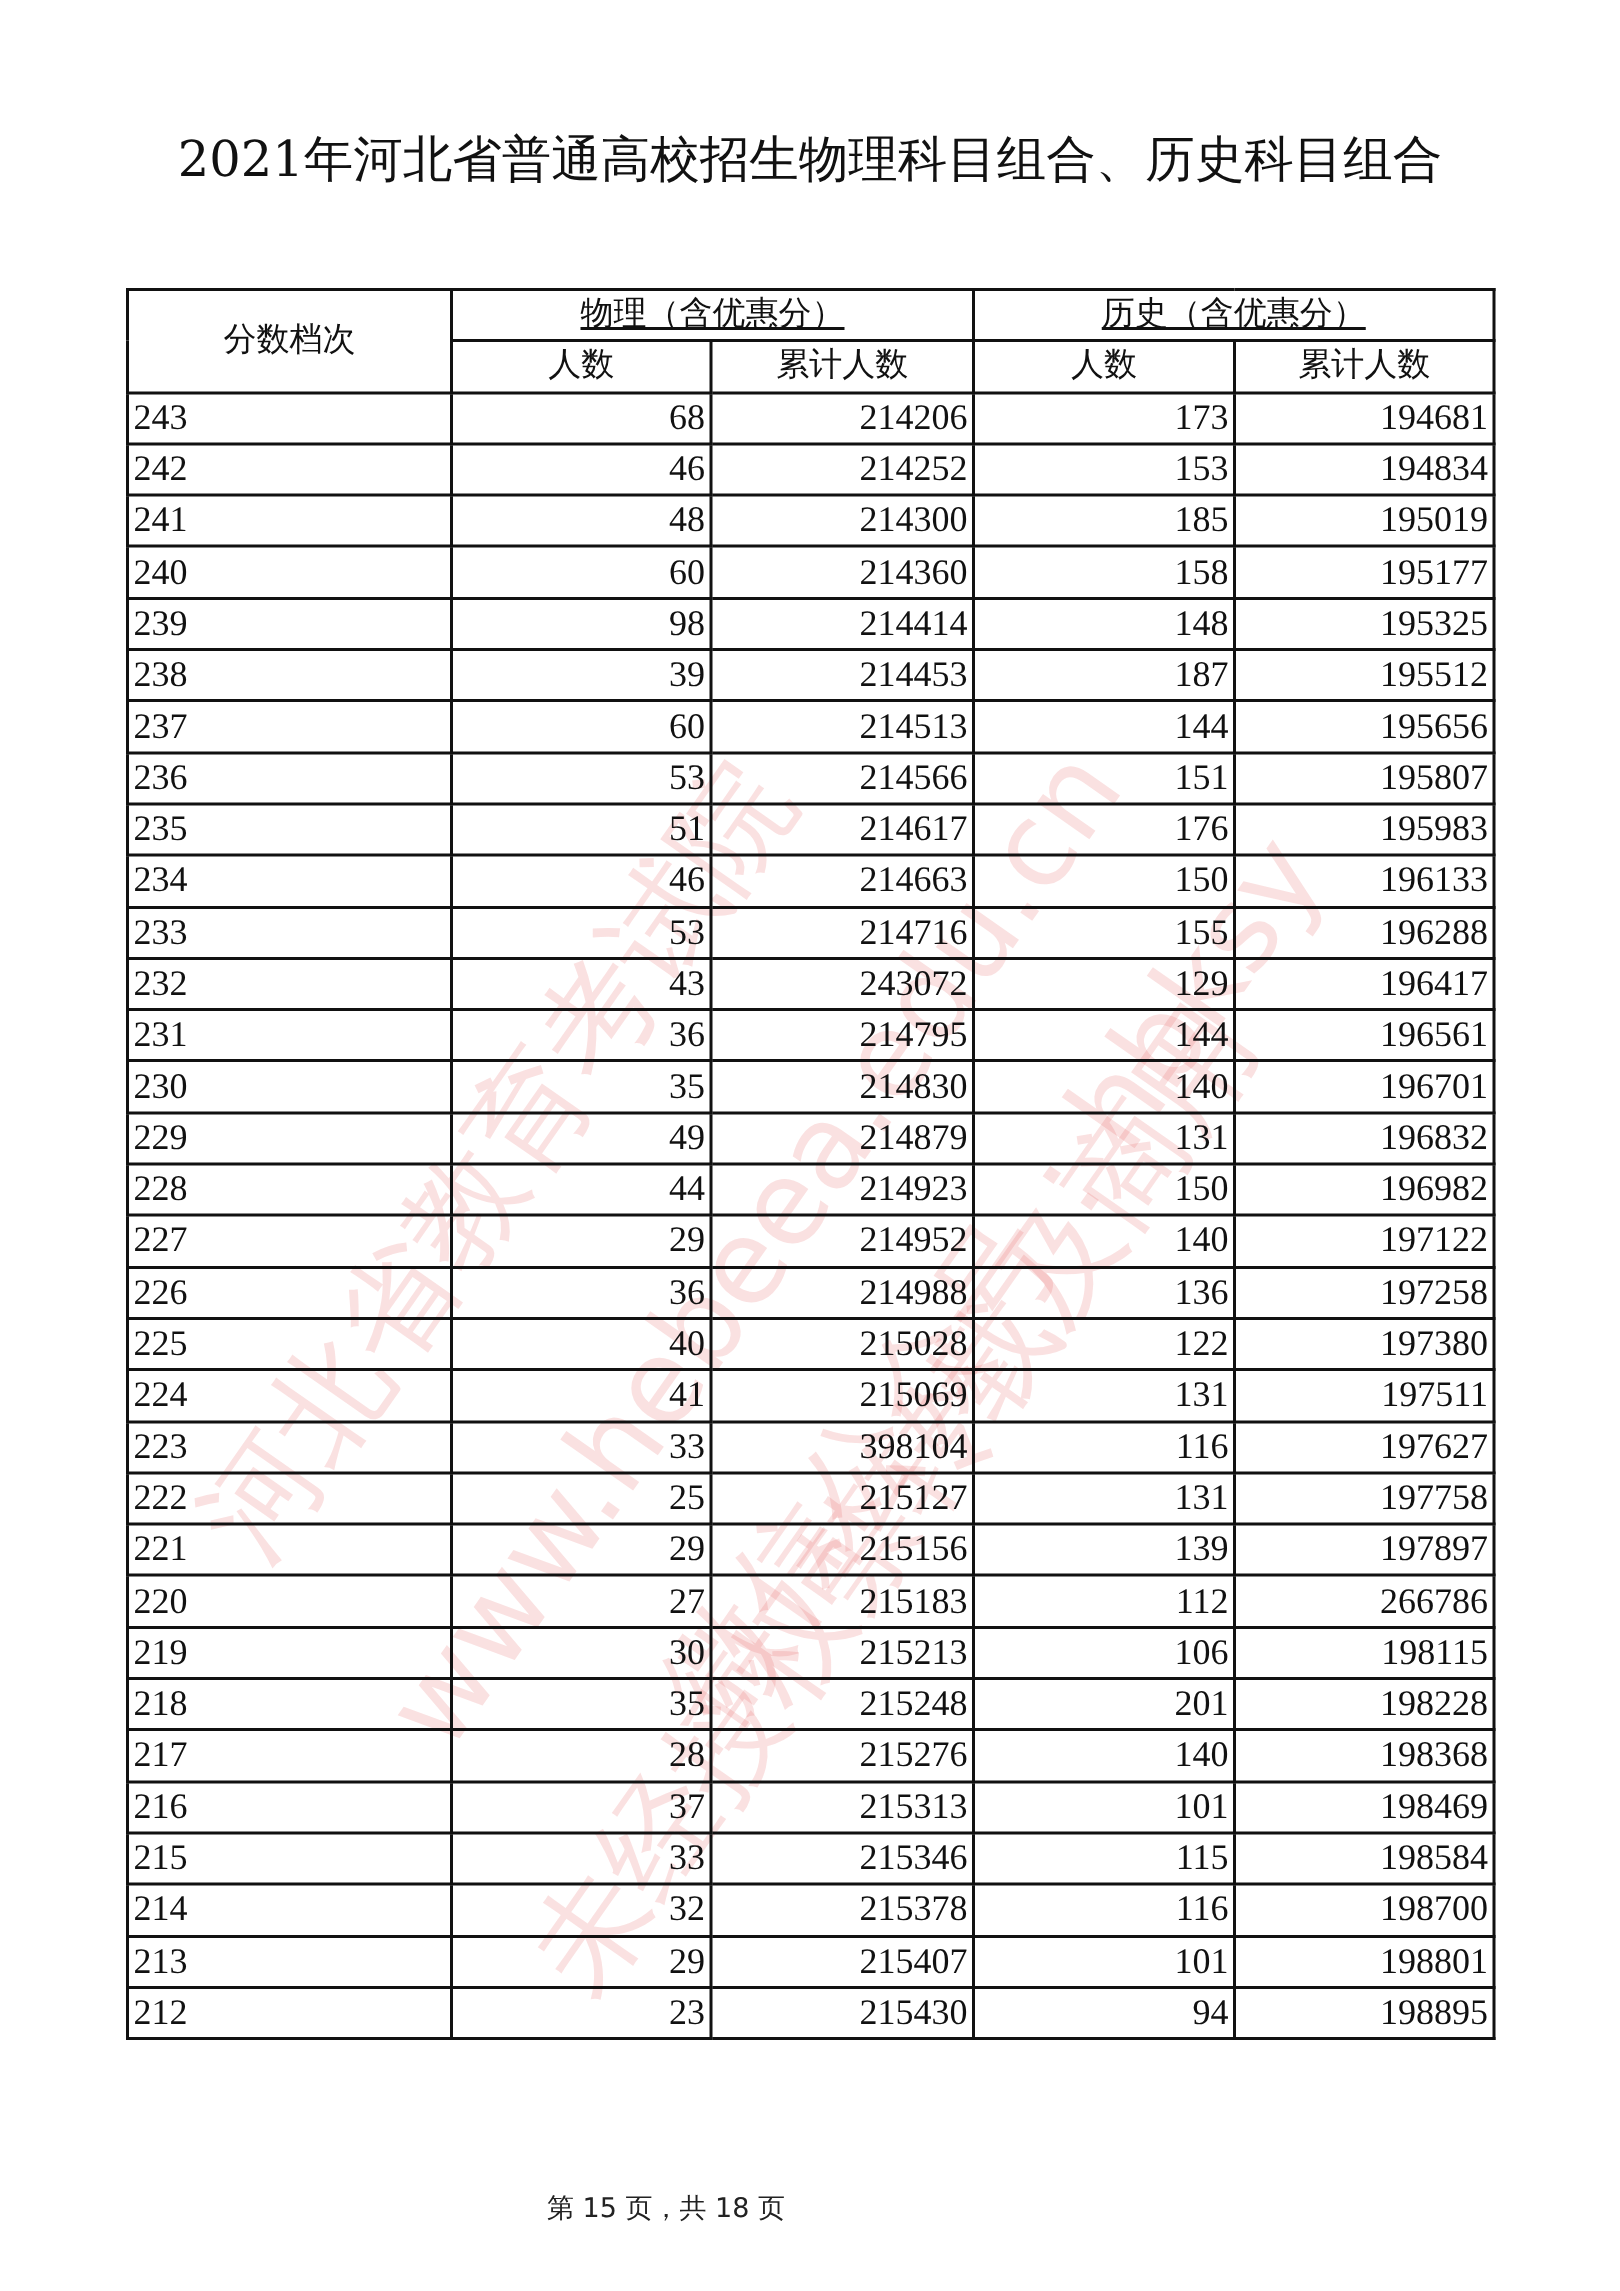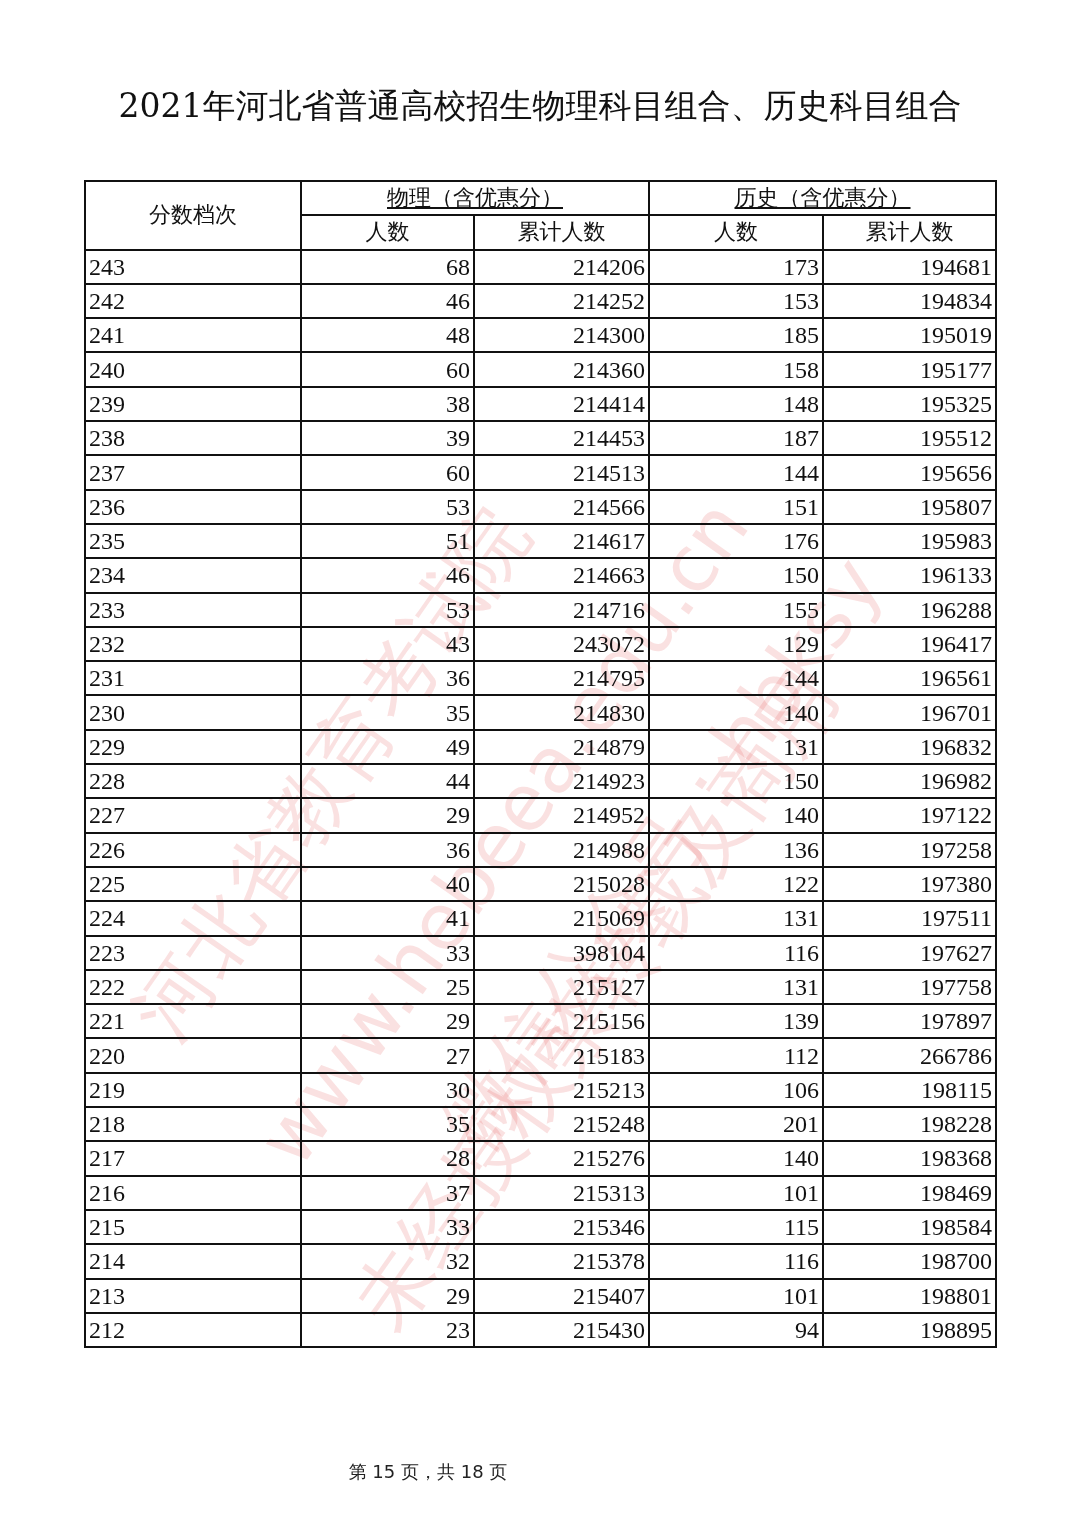--- a/index.html
+++ b/index.html
@@ -25,21 +25,21 @@
     }
     .watermark span {
       position: absolute;
       color: rgba(230, 90, 90, 0.18);
       font-family: "DejaVu Sans", sans-serif;
       font-size: 78px; white-space: nowrap;
       transform-origin: left top;
       transform: rotate(-55deg);
     }
     table.scores {
-      position: absolute; left: 84px; top: 180px;
+      position: absolute; left: 84px; top: 192px;
       width: 911px;
       border-collapse: collapse;
       table-layout: fixed;
       z-index: 2;
       background: transparent;
     }
     table.scores td, table.scores th {
       border: 2px solid #111;
       padding: 0 3px;
       font-weight: normal;
@@ -51,21 +51,21 @@
     table.scores th {
       font-family: "DejaVu Serif", "Liberation Serif", serif;
       font-size: 22px;
     }
     th.h-score { height: 96px; }
     th.h-group { height: 56px; text-decoration: underline; }
     th.h-sub { height: 36px; }
     td.c-score { text-align: left; margin-top: 40px; }
     td.num { text-align: right; }
     .footer {
-      position: absolute; left: 0; width: 856px; top: 1460px;
+      position: absolute; left: 16px; width: 856px; top: 1460px;
       text-align: center; font-size: 18px; color: #222;
       font-family: "DejaVu Sans", sans-serif;
     }
   </style>
 </head>
 <body>
 
 <div class="title">
   <span class="line">2021年河北省普通高校招生物理科目组合、历史科目组合</span>
 </div>
@@ -122,21 +122,21 @@
       </tr>
       <tr>
         <td class="c-score">240</td>
         <td class="num">60</td>
         <td class="num">214360</td>
         <td class="num">158</td>
         <td class="num">195177</td>
       </tr>
       <tr>
         <td class="c-score">239</td>
-        <td class="num">38</td>
+        <td class="num">98</td>
         <td class="num">214414</td>
         <td class="num">148</td>
         <td class="num">195325</td>
       </tr>
       <tr>
         <td class="c-score">238</td>
         <td class="num">39</td>
         <td class="num">214453</td>
         <td class="num">187</td>
         <td class="num">195512</td>

